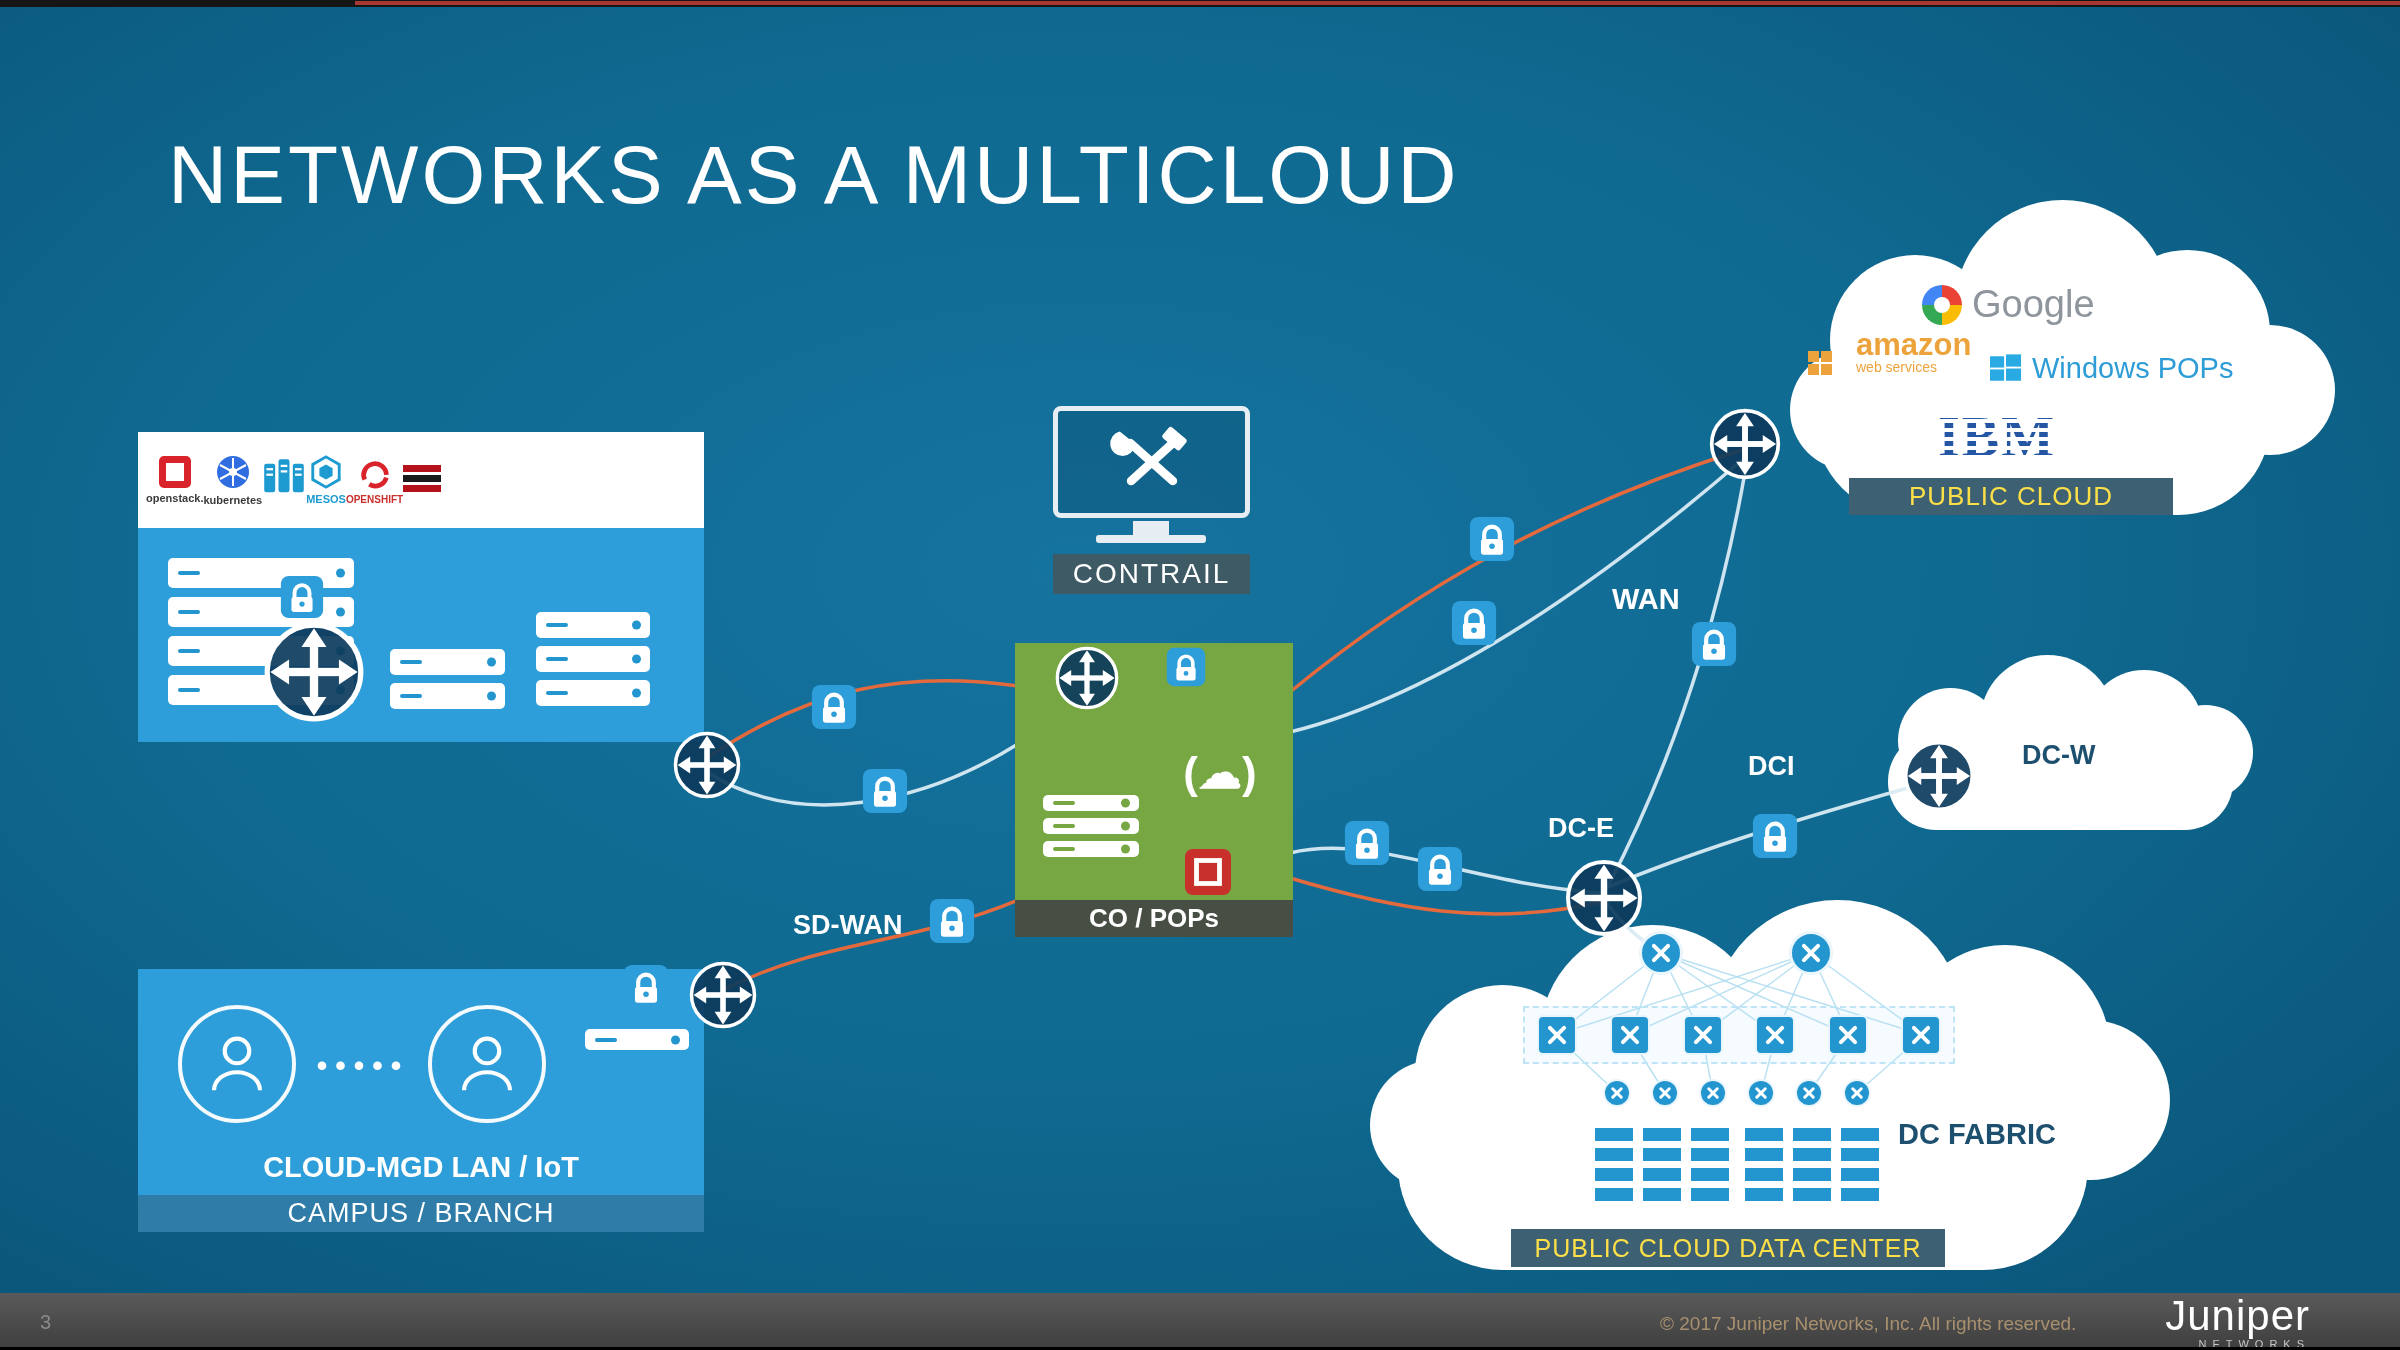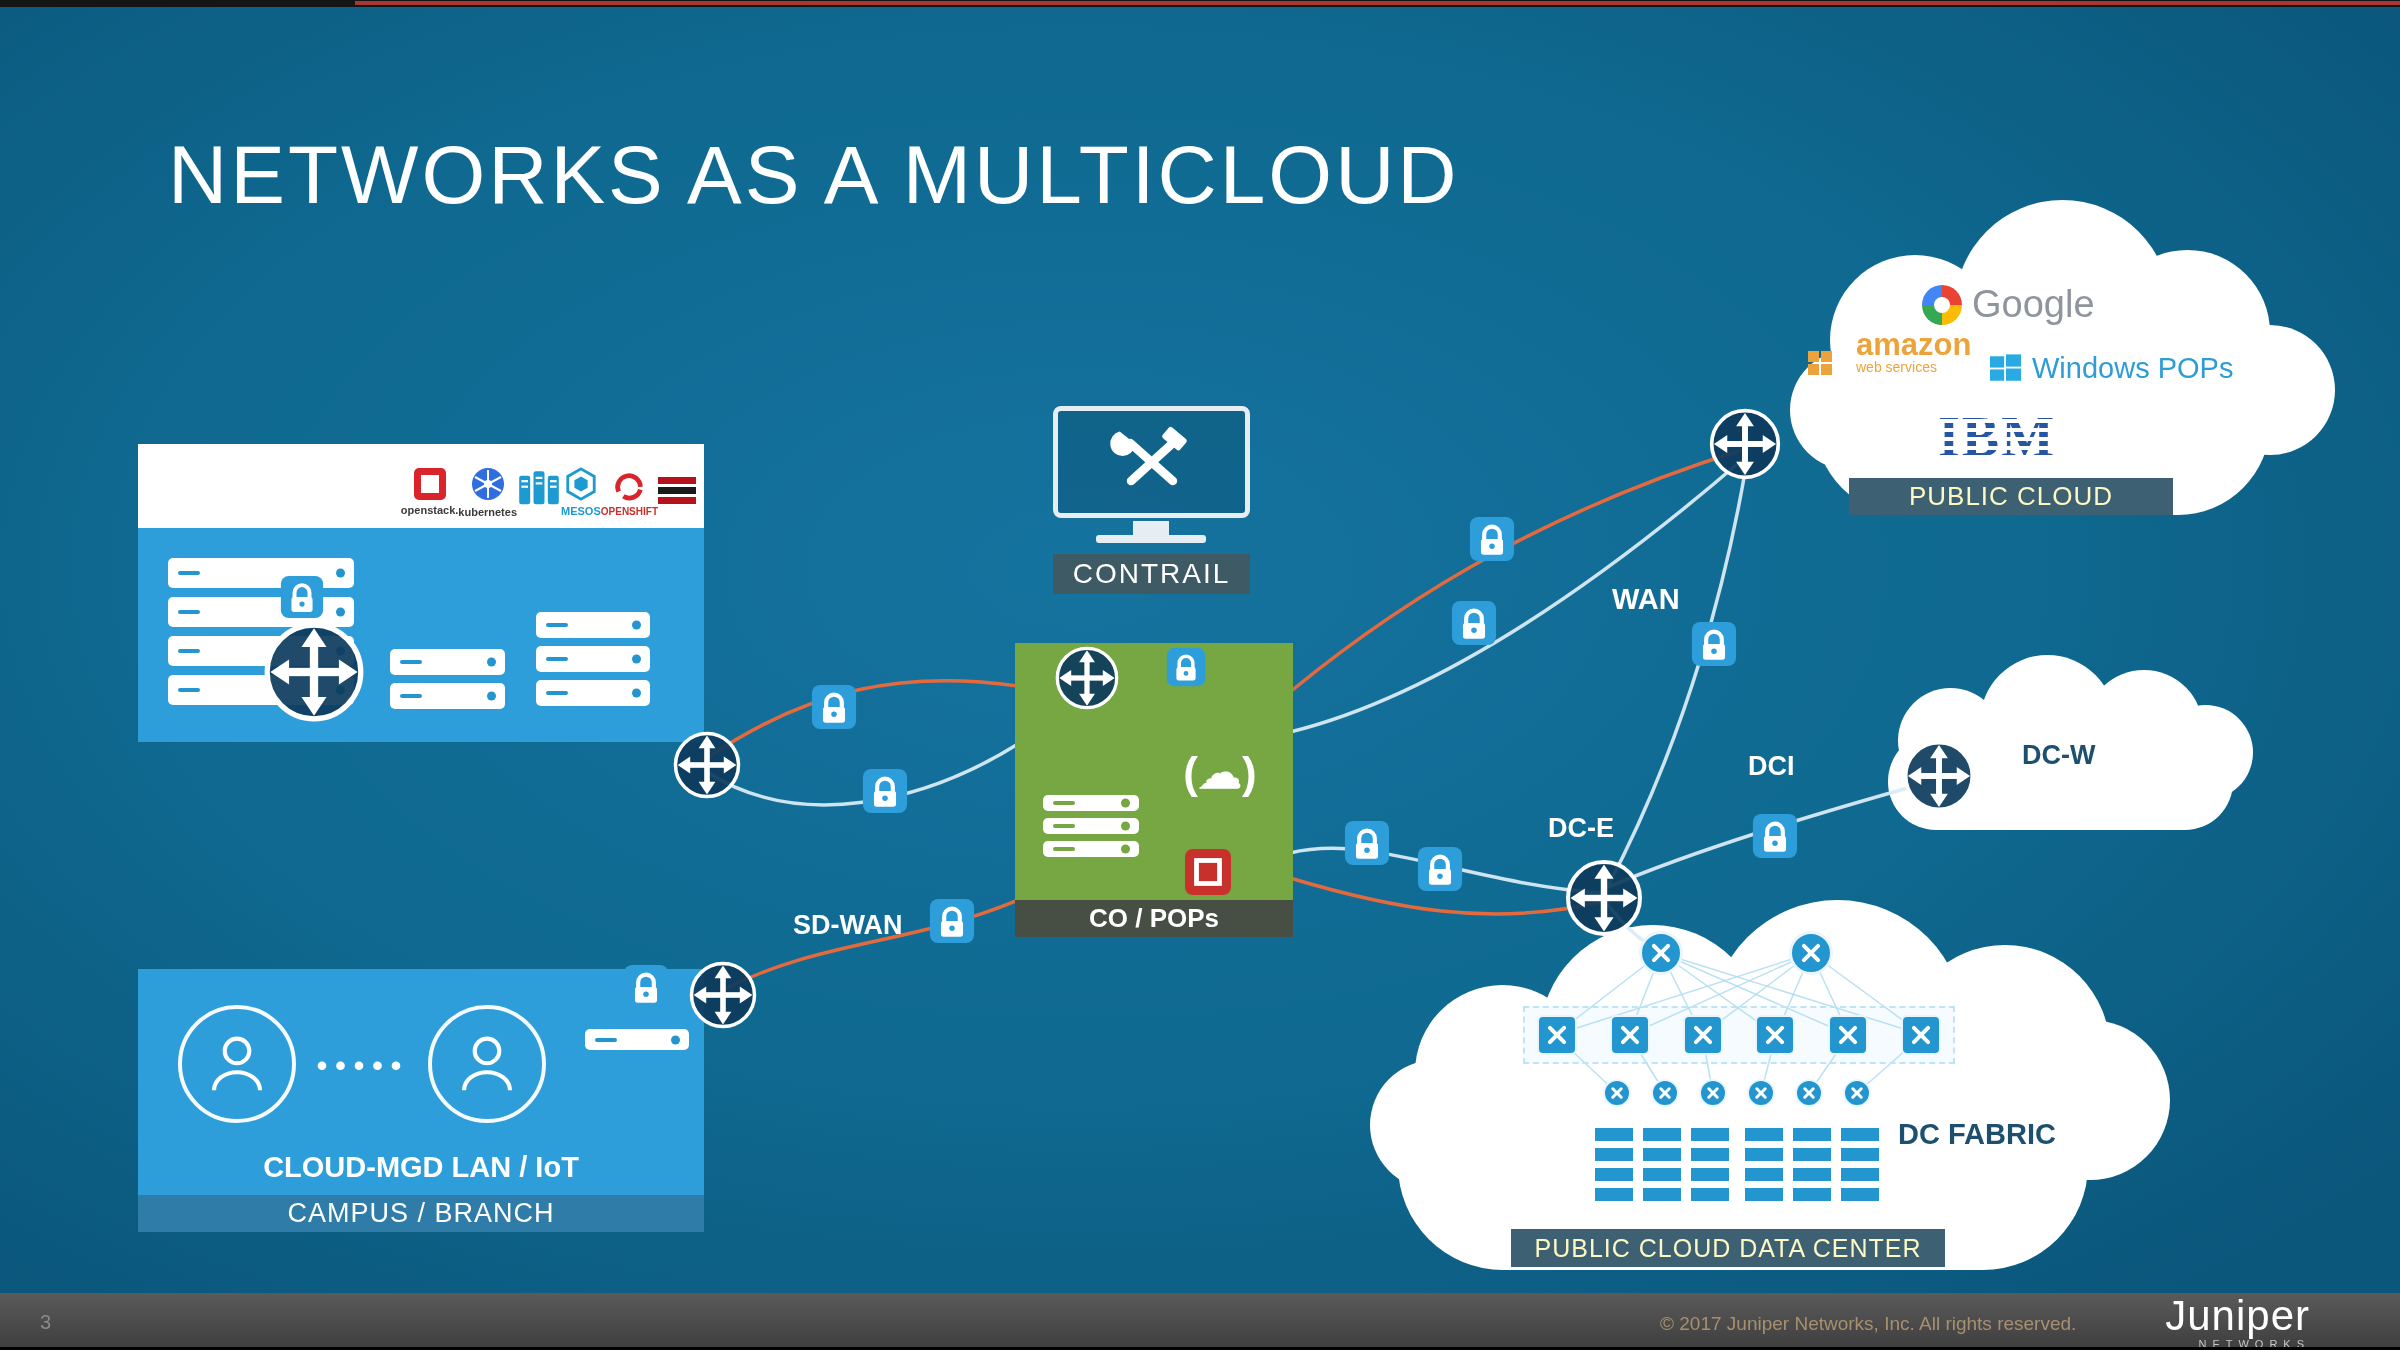--- a/index.html
+++ b/index.html
@@ -12,21 +12,21 @@
   .abs{position:absolute}
   .puff{position:absolute;background:#fff;border-radius:50%}
   .wire{fill:none;stroke-width:3.5;stroke-linecap:round}
   .orange{stroke:#e46a3d}
   .light{stroke:#d9ebf4;opacity:.95}
   .mesh{stroke:#aedcf0;stroke-width:1.5;opacity:.85}
   .wlabel{color:#fff;font-weight:bold;white-space:nowrap}
   .dlabel{color:#1d4f6e;font-weight:bold;white-space:nowrap}
   .bar-label{background:#2f7ca8;color:#fff;display:flex;align-items:center;justify-content:center;
     font-size:27px;letter-spacing:1px;font-weight:400}
-  .bar-dark{background:#3d6173;color:#fef9c3;display:flex;align-items:center;justify-content:center;
+  .bar-dark{background:#3d6173;color:#fde047;display:flex;align-items:center;justify-content:center;
     font-size:26px;letter-spacing:1px}
   .srv{position:relative;background:#fff;border-radius:5px;--acc:#2496cf}
   .srv::before{content:"";position:absolute;left:10px;top:50%;transform:translateY(-50%);
     width:22px;height:4px;background:var(--acc);border-radius:2px}
   .srv::after{content:"";position:absolute;right:9px;top:50%;transform:translateY(-50%);
     width:9px;height:9px;border-radius:50%;background:var(--acc)}
   .stack{display:flex;flex-direction:column;position:absolute}
   .pcircle{position:absolute;border:4px solid rgba(255,255,255,.95);border-radius:50%;
     display:flex;align-items:center;justify-content:center}
   .leaf{position:relative;width:40px;height:40px;background:#2496cf;border:2px solid #e8f5fc;border-radius:6px}
@@ -145,21 +145,21 @@
     <line class="mesh" x1="1811" y1="953" x2="1923" y2="1035"></line>
     <line class="mesh" x1="1555" y1="1035" x2="1617" y2="1093"></line>
     <line class="mesh" x1="1629" y1="1035" x2="1665" y2="1093"></line>
     <line class="mesh" x1="1702" y1="1035" x2="1713" y2="1093"></line>
     <line class="mesh" x1="1776" y1="1035" x2="1761" y2="1093"></line>
     <line class="mesh" x1="1849" y1="1035" x2="1809" y2="1093"></line>
     <line class="mesh" x1="1923" y1="1035" x2="1857" y2="1093"></line>
   </svg>
 
   <div class="abs" style="left:138px;top:432px;width:566px;height:348px;z-index:3">
-    <div class="abs" style="left:0;top:12px;width:566px;height:96px;background:#fff;display:flex;align-items:center;justify-content:flex-end;padding:0 8px">
+    <div class="abs" style="left:0;top:0;width:566px;height:96px;background:#fff;display:flex;align-items:center;justify-content:flex-start;padding:0 8px">
       <div class="logo">
         <div style="width:32px;height:32px;border:7px solid #d9242b;border-radius:5px"></div>
         <span>openstack.</span>
       </div>
       <div class="logo">
         <svg viewBox="0 0 36 36" width="36" height="36">
           <circle cx="18" cy="18" r="16" fill="#2f6de0"></circle>
           <g stroke="#fff" stroke-width="2">
             <line x1="18" y1="18" x2="18" y2="4"></line>
               <line x1="18" y1="18" x2="31" y2="11"></line>

